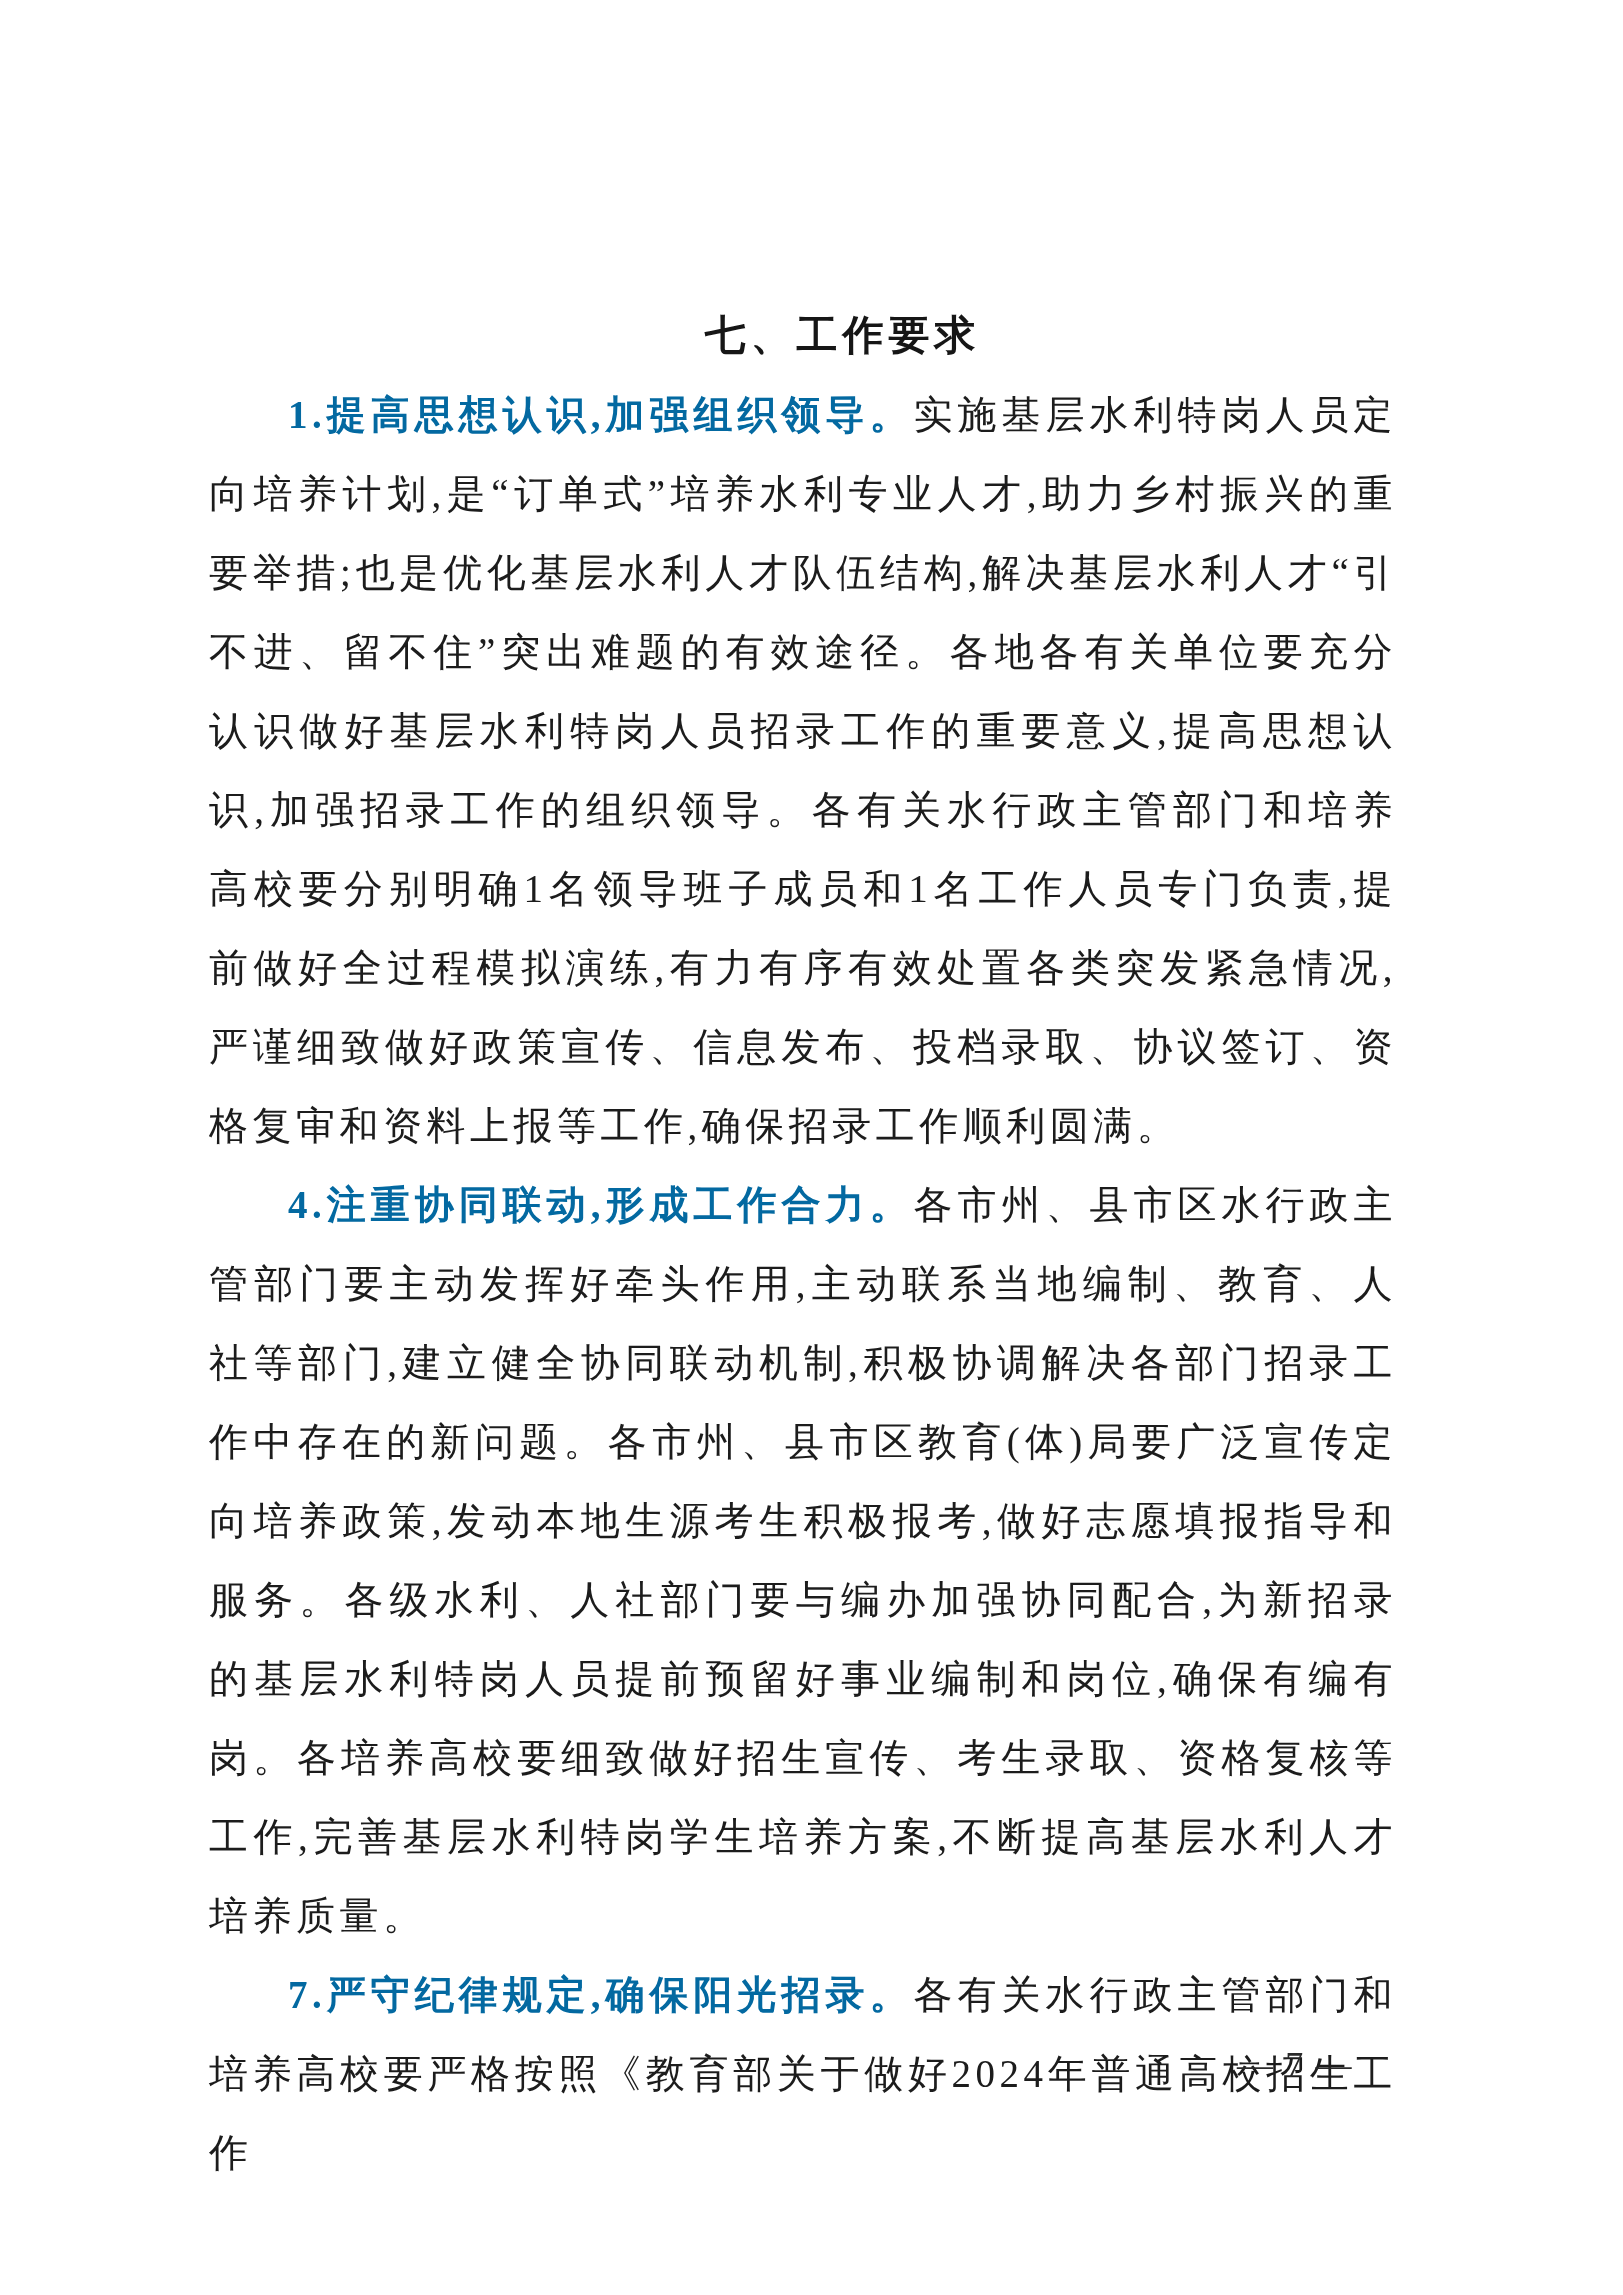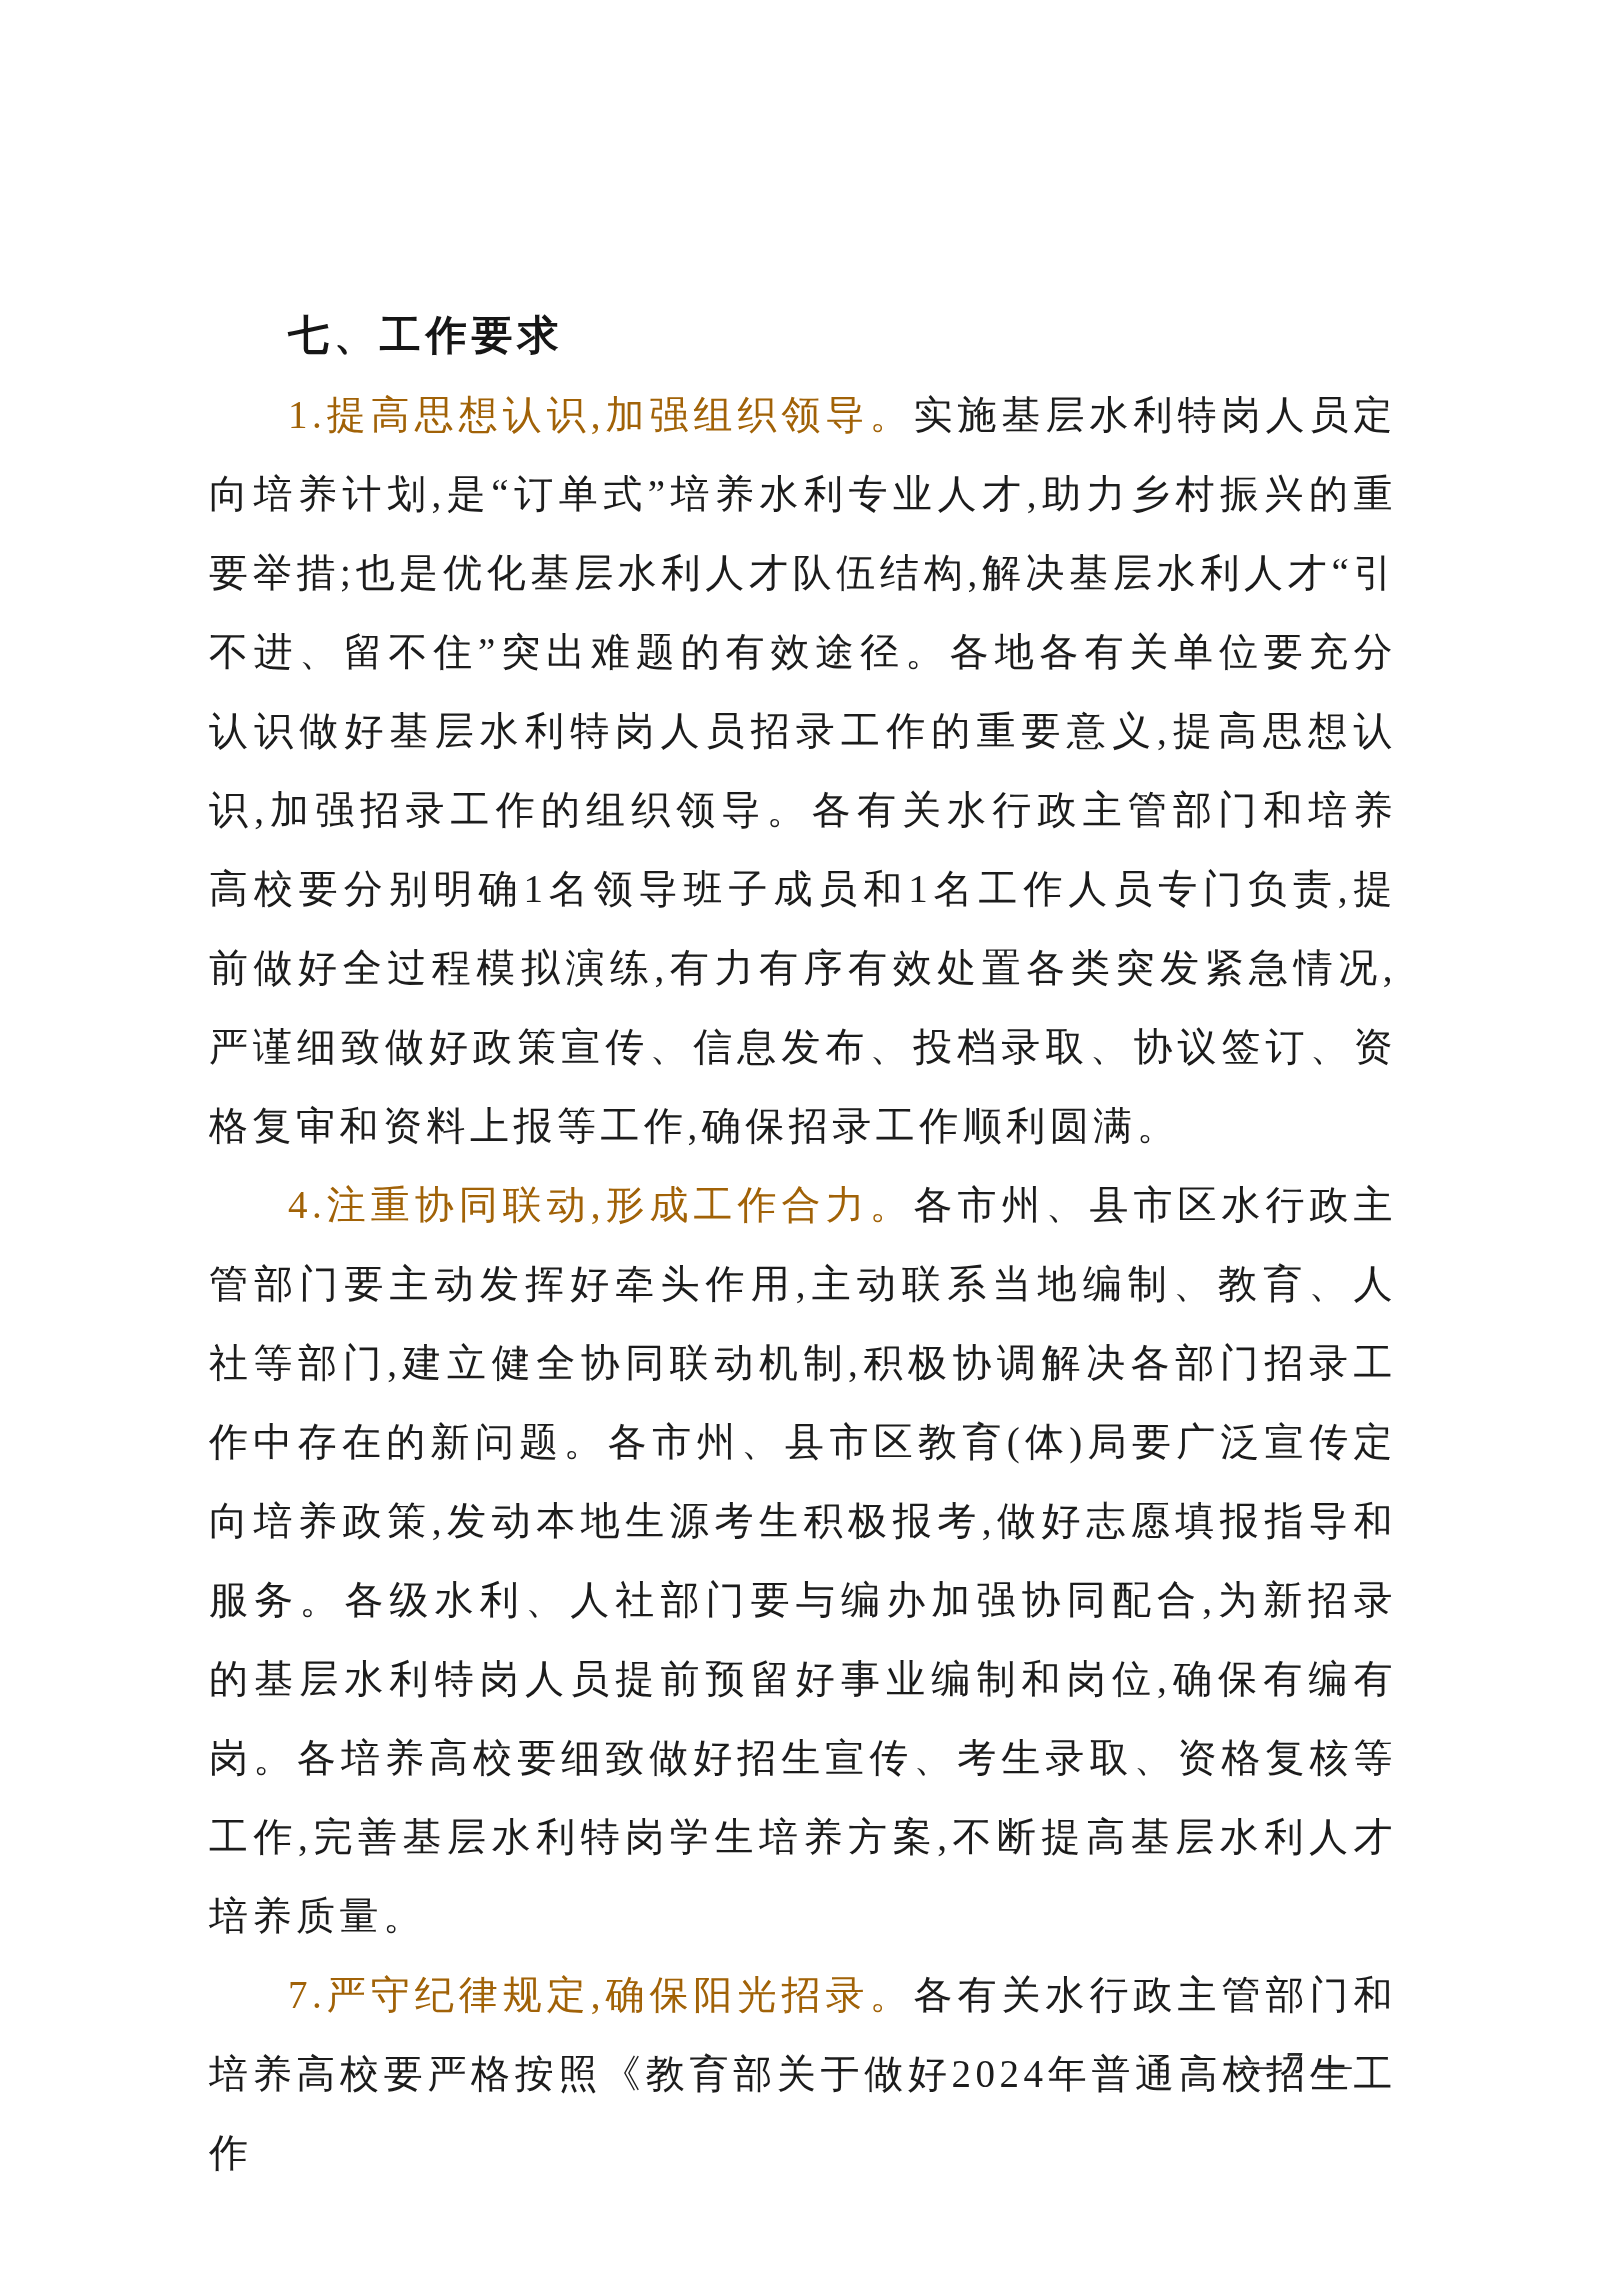--- a/index.html
+++ b/index.html
@@ -30,36 +30,37 @@
   .heading {
     margin: 0;
     padding: 0;
     text-indent: 79px;
     font-size: 41px;
     line-height: 79px;
     font-weight: 700;
     letter-spacing: 4.9px;
     font-family: "Liberation Sans", "DejaVu Sans", sans-serif;
     color: #161616;
+    text-align: center;
   }
   .para {
     margin: 0;
     padding: 0;
     font-size: 39px;
     line-height: 79px;
     letter-spacing: 4.5px;
     text-align: justify;
     text-justify: inter-character;
     text-indent: 79px;
     color: #1c1c1c;
     word-break: break-all;
   }
   .para .lead {
-    font-weight: 400;
-    color: #a16207;
+    font-weight: 700;
+    color: #0369a1;
   }
   .page-number {
     position: absolute;
     top: 2044px;
     left: 1237px;
     width: 164px;
     font-size: 36px;
     line-height: 43px;
     letter-spacing: 1.6px;
     color: #2a2a2a;

